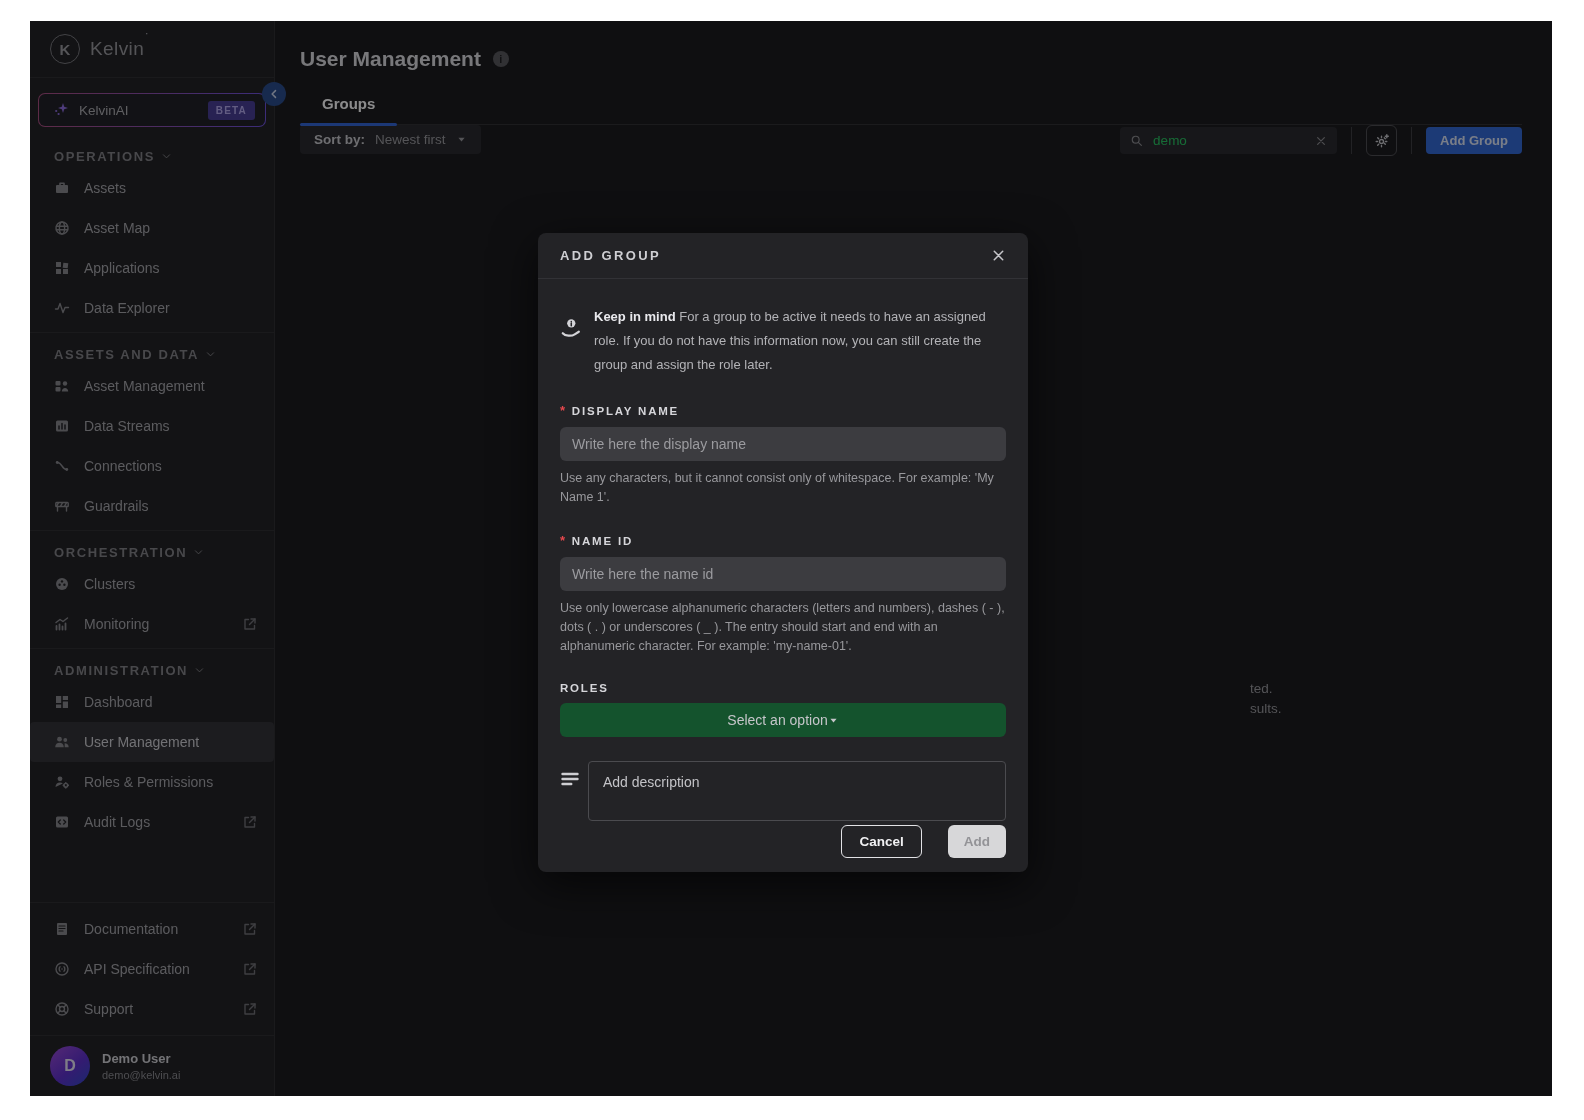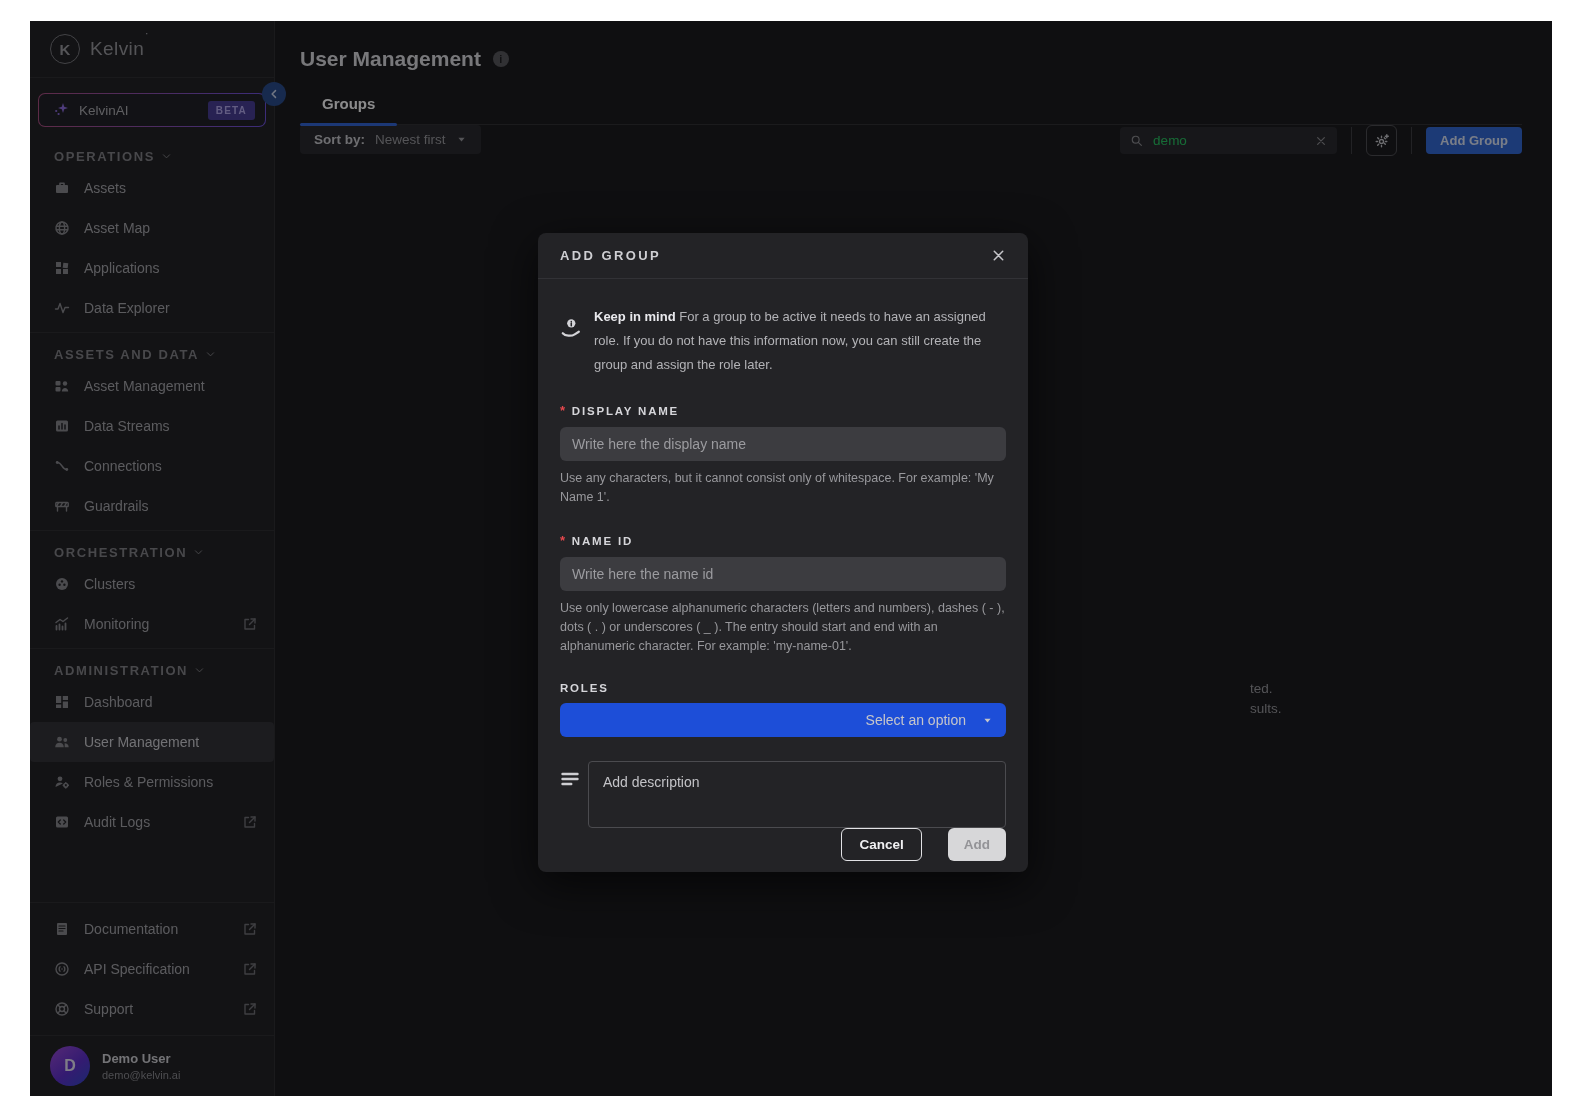--- a/index.html
+++ b/index.html
@@ -69,26 +69,26 @@
   .modal-body{padding:26px 22px 0 22px;display:flex;flex-direction:column;flex:1;}
   .note-row{display:flex;gap:12px;}
   .note-row .ico{width:22px;height:22px;color:#d3d3d7;margin-top:12px;flex-shrink:0;}
   .note-text{font-size:13px;line-height:24px;color:#b3b3b7;}
   .note-text b{color:#e9e9ed;}
   .field-label{margin-top:26px;font-size:11.5px;font-weight:bold;letter-spacing:1.8px;color:#d6d6da;display:flex;align-items:center;gap:5px;}
   .req-star{color:#e5484d;font-size:13px;}
   .text-input{margin-top:9px;height:34px;background:#3c3c40;border:none;border-radius:6px;padding:0 12px;color:#d8d8dc;font-size:14px;outline:none;font-family:"Liberation Sans",sans-serif;width:100%;}
   .text-input::placeholder{color:#9b9b9f;}
   .helper{margin-top:8px;font-size:12.5px;line-height:19px;color:#98989c;}
-  .select-box{margin-top:9px;height:34px;background:#1d4ed8;border-radius:6px;padding:0 13px;display:flex;align-items:center;justify-content:flex-end;cursor:pointer;gap:16px;}
+  .select-box{margin-top:9px;height:34px;background:#14532d;border-radius:6px;padding:0 13px;display:flex;align-items:center;justify-content:center;cursor:pointer;}
   .select-value{font-size:14px;color:#c6c6ca;}
   .select-box .ico{width:11px;height:11px;color:#c6c6ca;}
   .desc-row{display:flex;gap:8px;margin-top:24px;}
   .desc-row > .ico{width:20px;height:20px;color:#cfcfd3;margin-top:8px;flex-shrink:0;}
-  .desc-area{flex:1;border:1px solid #4b4b4f;border-radius:4px;background:transparent;resize:none;padding:12px 14px;color:#cbcbcf;font-size:14px;height:67px;outline:none;font-family:"Liberation Sans",sans-serif;}
+  .desc-area{flex:1;border:1px solid #4b4b4f;border-radius:4px;background:transparent;resize:none;padding:12px 14px;color:#cbcbcf;font-size:14px;height:60px;outline:none;font-family:"Liberation Sans",sans-serif;}
   .desc-area::placeholder{color:#c3c3c7;}
   .modal-footer{margin-top:auto;display:flex;justify-content:flex-end;gap:26px;padding:0 22px 14px 22px;}
   .cancel-btn{background:#232326;border:1.5px solid #e2e2e5;border-radius:6px;color:#f1f1f3;font-size:13.5px;font-weight:bold;padding:8px 17px;cursor:pointer;font-family:"Liberation Sans",sans-serif;}
   .add-btn{background:#d7d7d9;border:none;border-radius:6px;color:#939397;font-size:13.5px;font-weight:bold;padding:8px 16px;cursor:default;font-family:"Liberation Sans",sans-serif;}
   .ico{width:16px;height:16px;display:inline-flex;}
   .ico svg{width:100%;height:100%;}
 </style>
 </head>
 <body>
 

